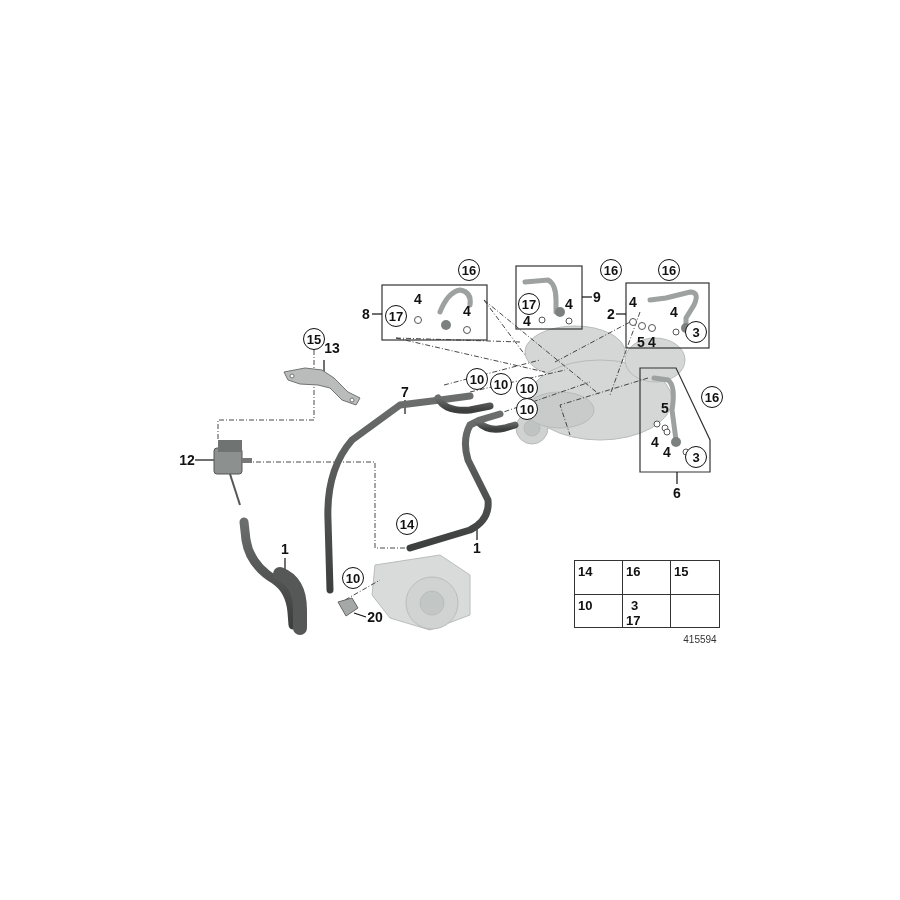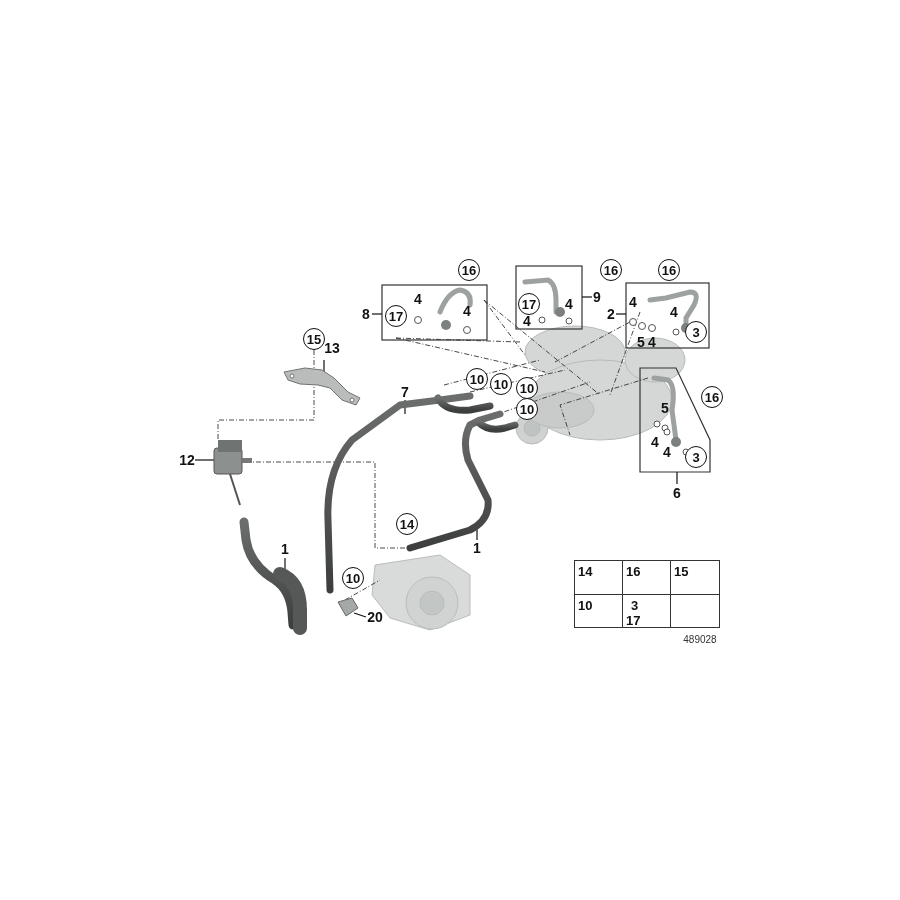--- a/index.html
+++ b/index.html
@@ -199,14 +199,14 @@
       <span class="lnum" style="left:3px;top:3px">10</span>
     </div>
     <div class="lcell" style="left:48px;top:34px;width:48px;height:33px;border-bottom:none">
       <span class="lnum" style="left:8px;top:3px">3</span>
       <span class="lnum" style="left:3px;top:18px">17</span>
     </div>
     <div class="lcell" style="left:96px;top:34px;width:49px;height:33px;border-right:none;border-bottom:none">
       <span></span>
     </div>
   </div>
-  <span class="refno">489028</span>
+  <span class="refno">415594</span>
 </div>
 
 </body></html>

